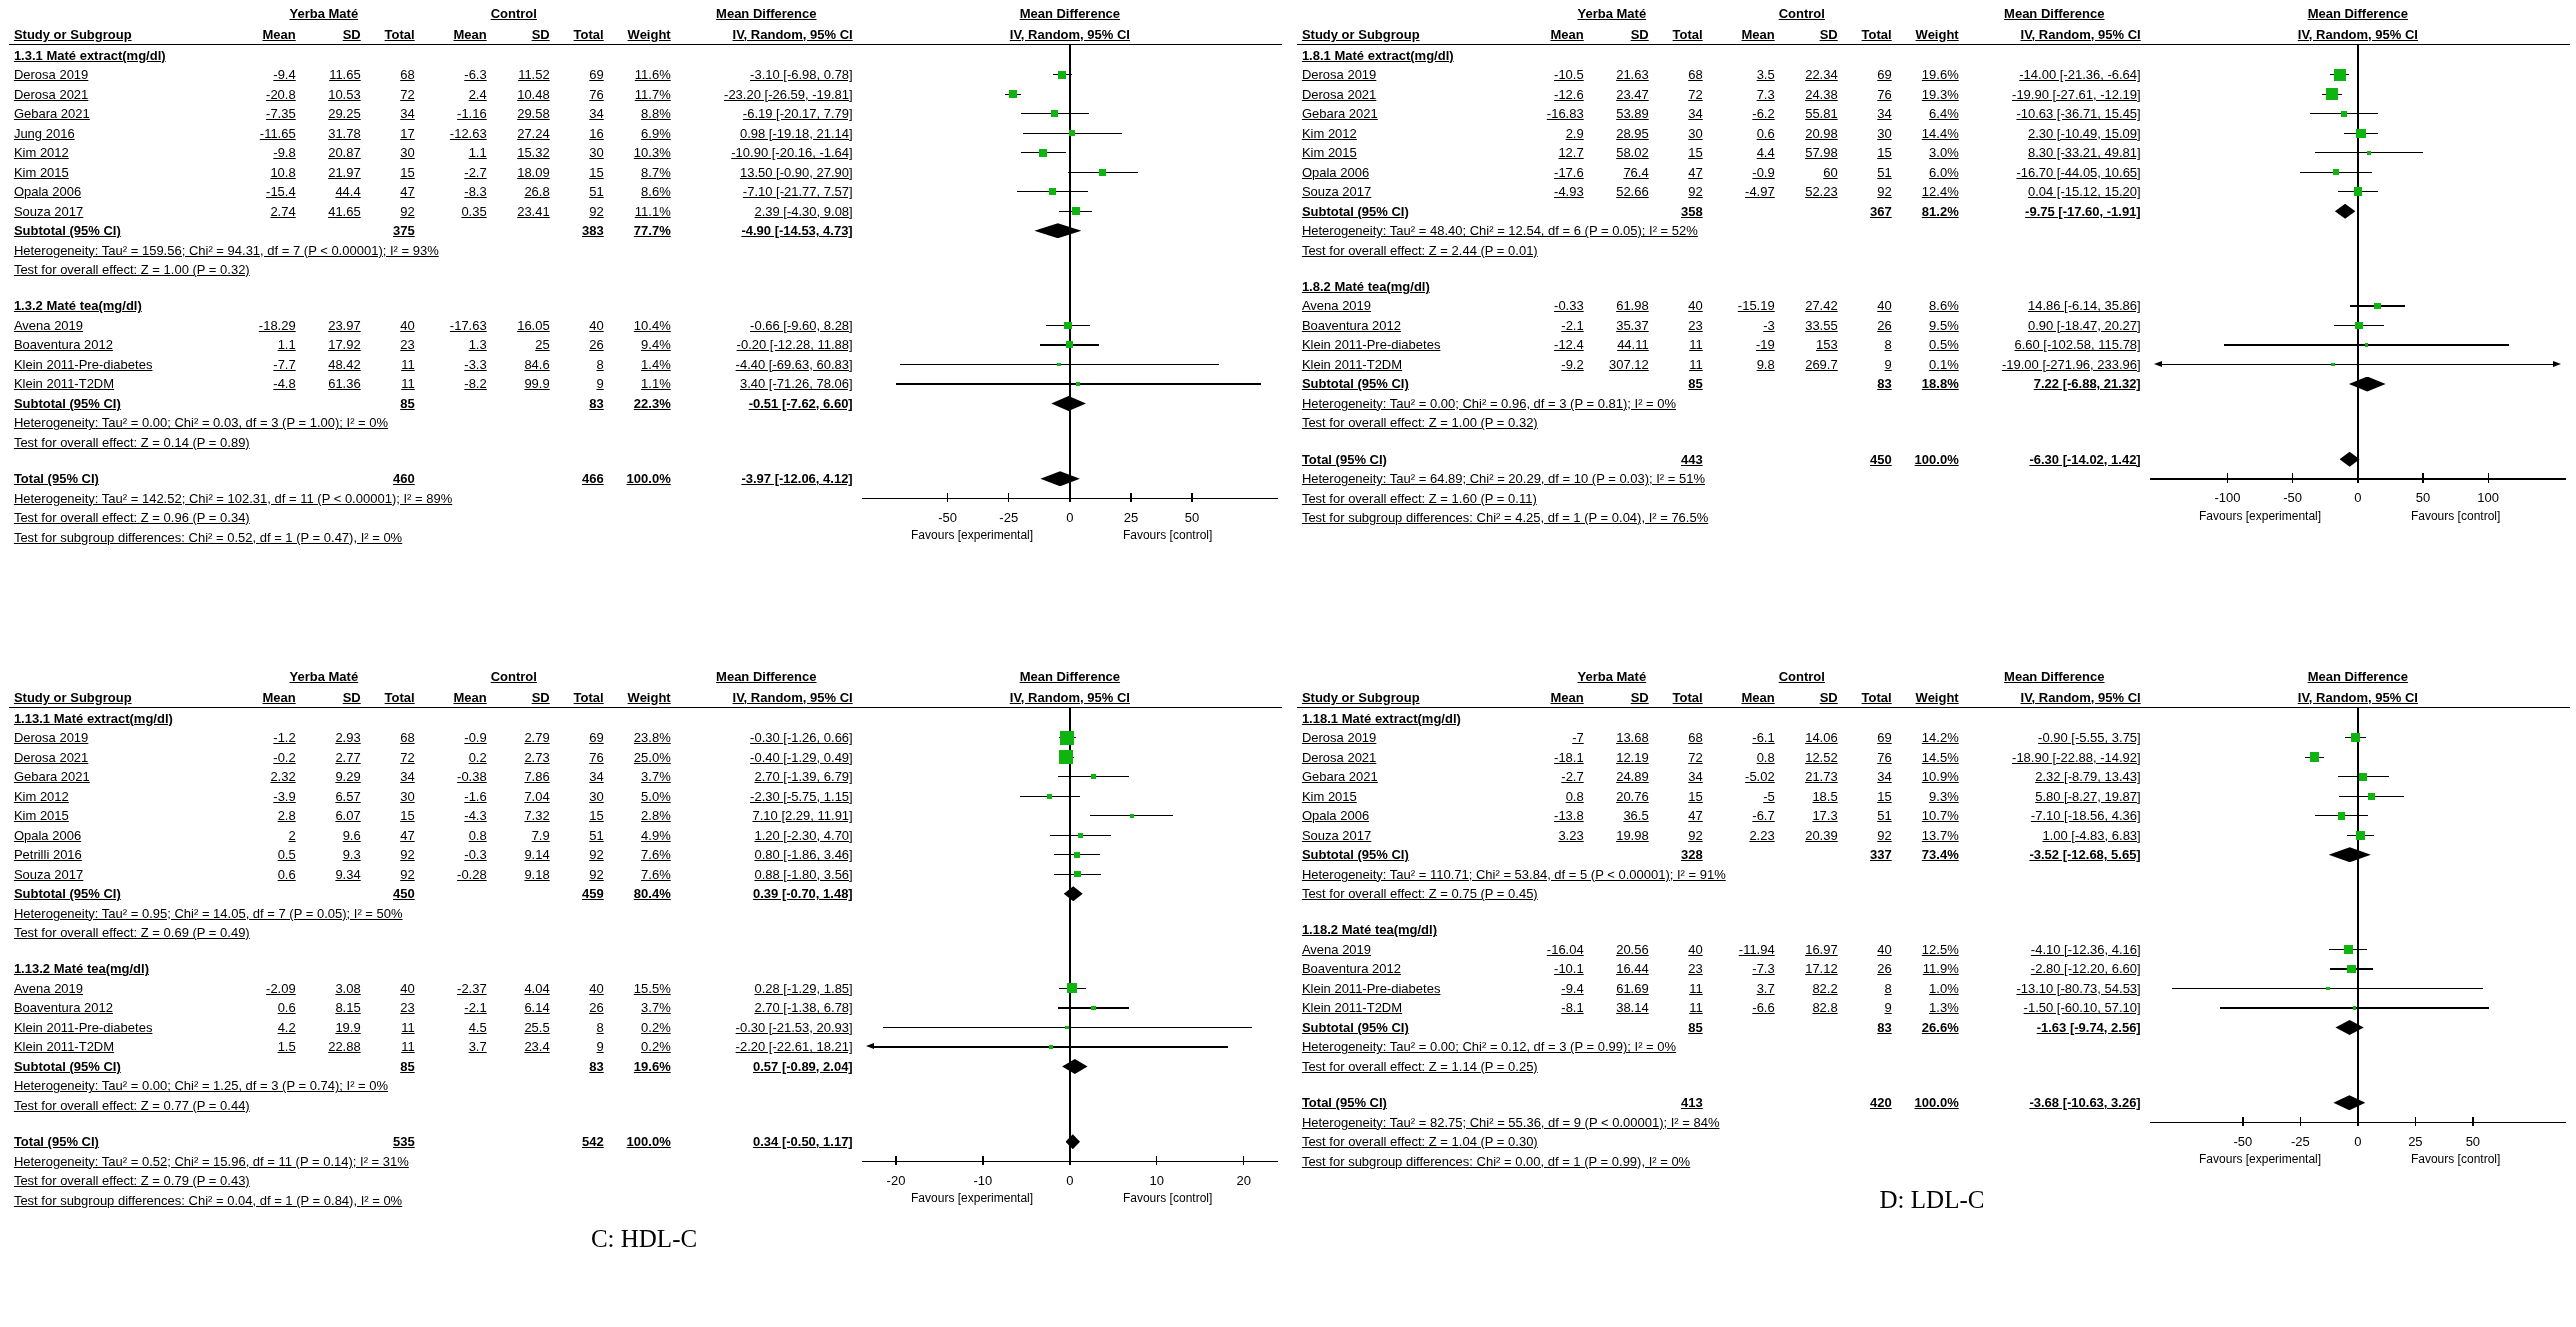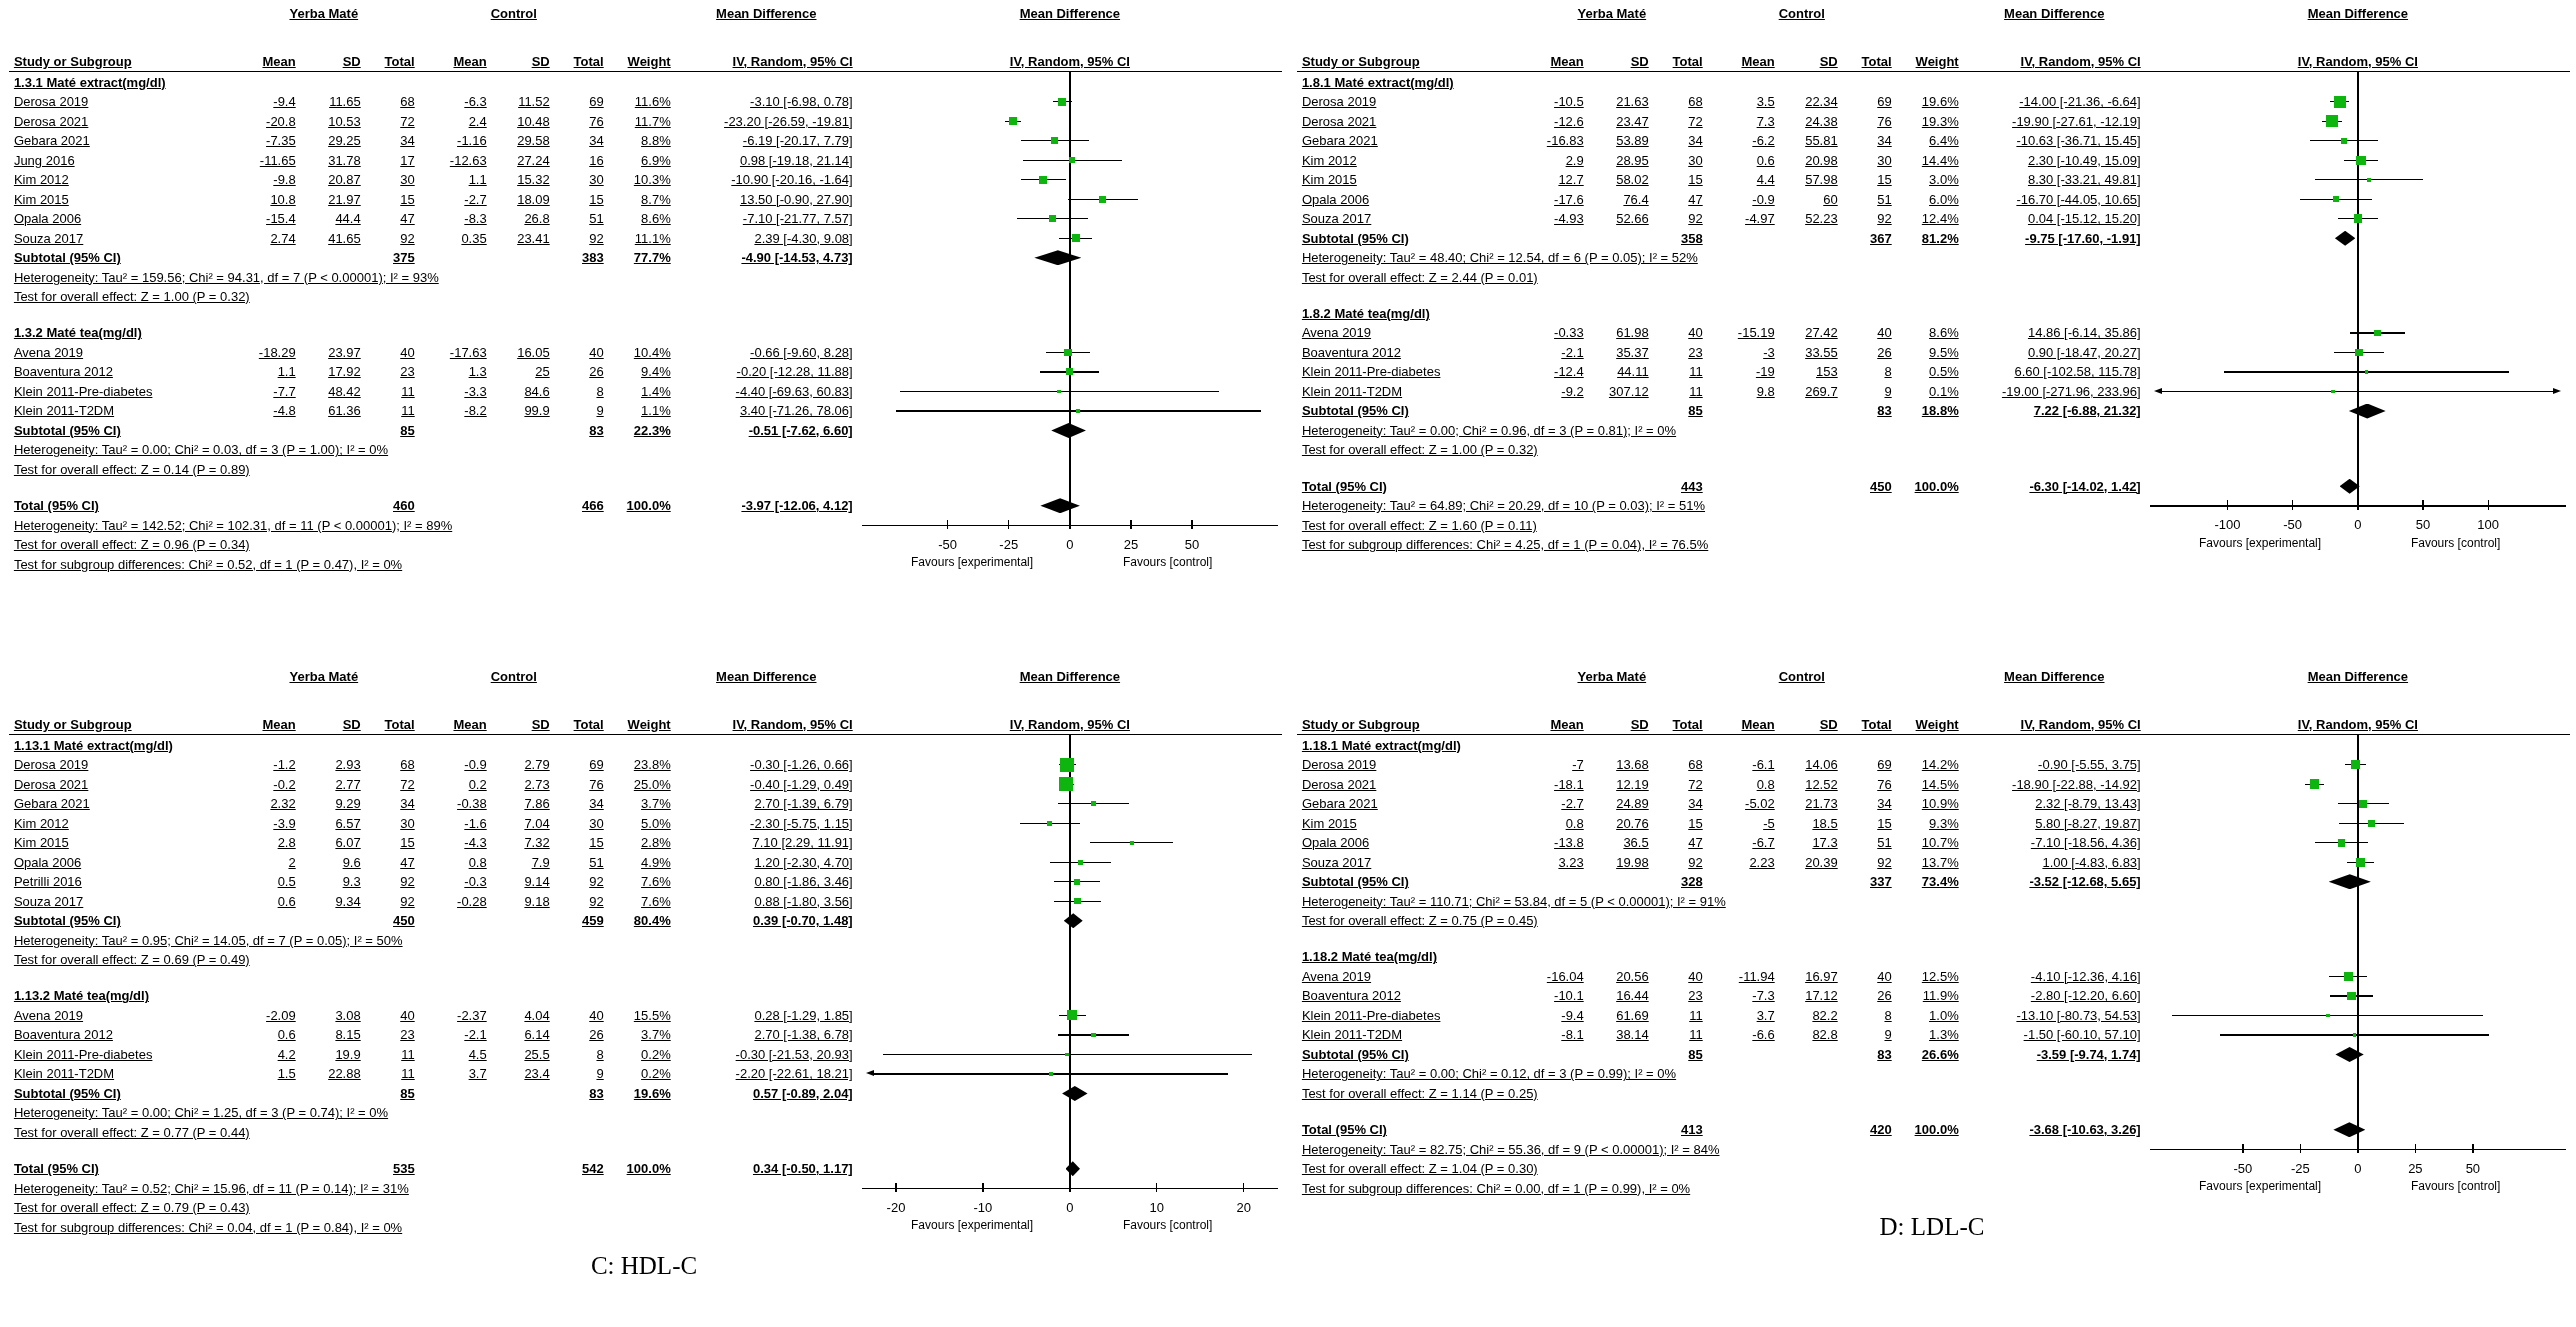--- a/index.html
+++ b/index.html
@@ -14,21 +14,21 @@
   .row.gap{height:16.7px;}
   .c{padding:0 4.6px;white-space:nowrap;overflow:visible;}
   .num{text-align:right;}
   .left{text-align:left;}
   .grp{text-align:center;font-weight:bold;}
   .span-ym{grid-column:2/5;}
   .span-ctl{grid-column:5/8;}
   .md-col{grid-column:9/10;text-align:center;font-weight:bold;}
   .plot-col{grid-column:10/11;text-align:center;font-weight:bold;}
   .head2 .c{font-weight:bold;}
-  .head2{border-bottom:1.9px solid #000;margin-top:27px;}
+  .head2{border-bottom:1.9px solid #000;}
   .bold .c{font-weight:bold;}
   .sec-label{grid-column:1/10;font-weight:bold;text-align:left;}
   .note-text{grid-column:1/10;text-align:left;}
   .c.plot{grid-column:10/11;position:relative;height:100%;padding:0;}
   .zl{position:absolute;left:calc(50% - 0.7px);top:0;bottom:0;width:1.4px;background:#000;}
   .zl.half{bottom:auto;height:9.3px;}
   .ciline{position:absolute;top:calc(50% - 0.7px);height:1.4px;background:#000;}
   .marker{position:absolute;}
   .diamond{position:absolute;background:#000;height:15px;top:calc(50% - 7.4px);
     clip-path:polygon(0 50%,50% 0,100% 50%,50% 100%);}
@@ -1288,21 +1288,21 @@
           </div>
           <div class="row bold subtotal">
             <div class="c left b">Subtotal (95% CI)</div>
             <div class="c num"></div>
             <div class="c num"></div>
             <div class="c num">85</div>
             <div class="c num"></div>
             <div class="c num"></div>
             <div class="c num">83</div>
             <div class="c num">26.6%</div>
-            <div class="c num">-3.59 [-9.74, 1.74]</div>
+            <div class="c num">-1.63 [-9.74, 2.56]</div>
             <div class="c plot">
               <div class="zl"></div>
               <div class="diamond" style="left: 44.7289%; width: 6.65647%;"></div>
             </div>
           </div>
           <div class="row note">
             <div class="c note-text">Heterogeneity: Tau² = 0.00; Chi² = 0.12, df = 3 (P = 0.99); I² = 0%</div>
             <div class="c plot">
               <div class="zl"></div>
             </div>

